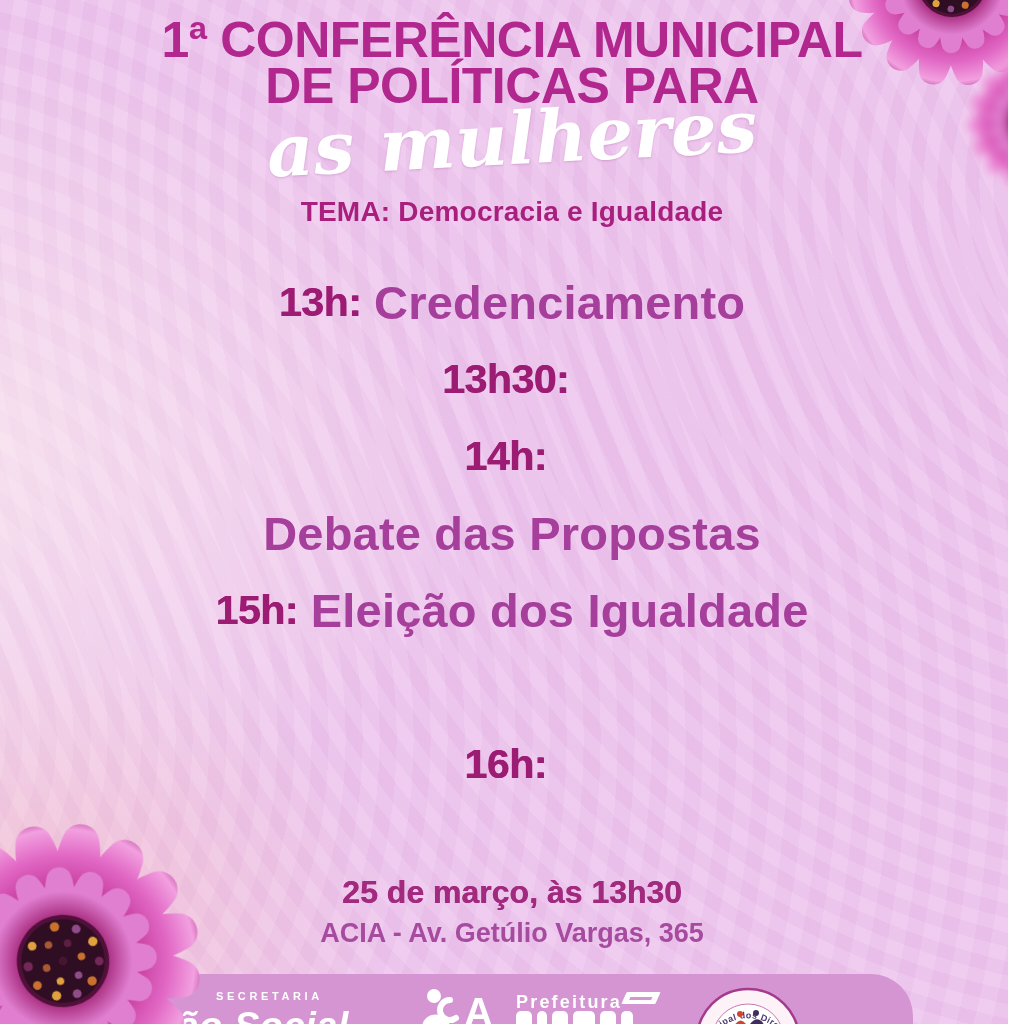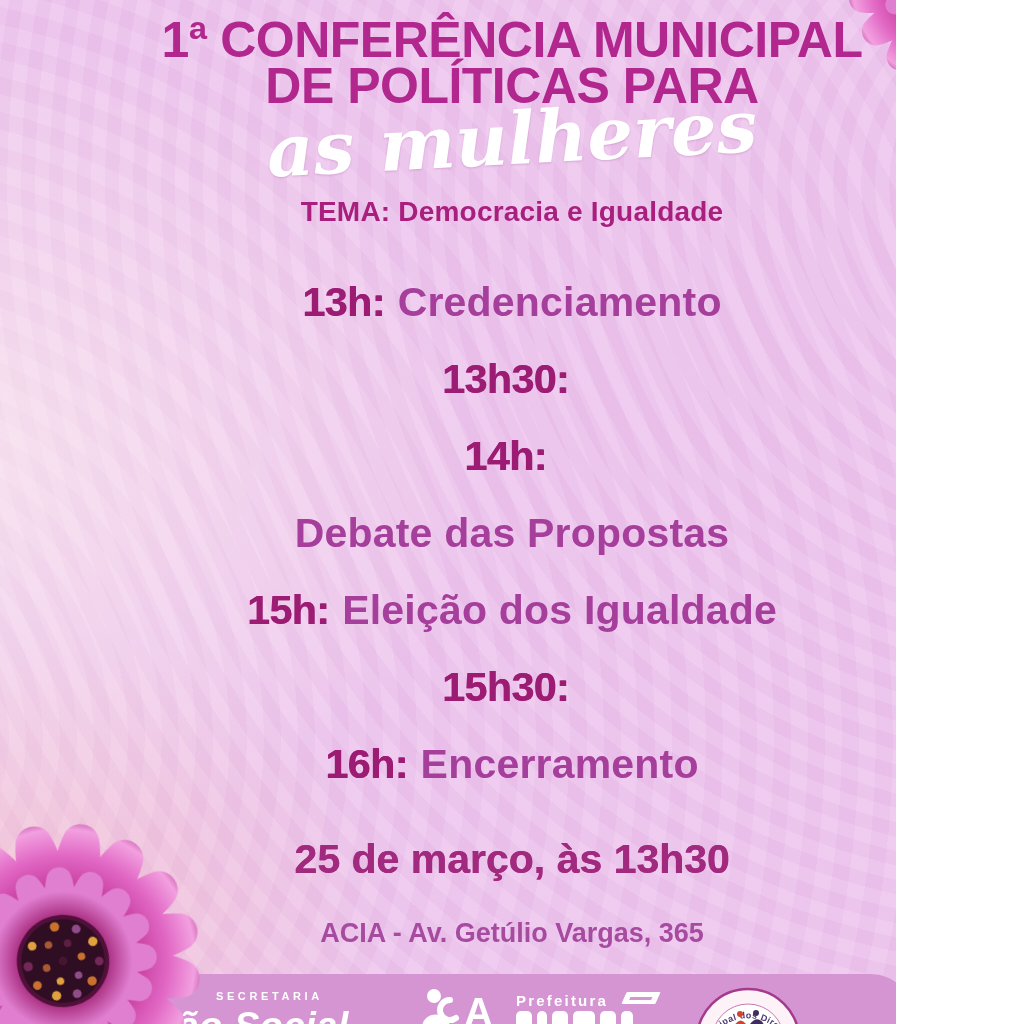--- a/index.html
+++ b/index.html
@@ -1,18 +1,18 @@
 <!DOCTYPE html>
 <html><head>
 <meta charset="utf-8">
 <style>
   html,body{margin:0;padding:0;}
   body{width:1024px;height:1024px;overflow:hidden;font-family:"Liberation Sans",sans-serif;}
   .poster{
-    position:relative;width:896px;height:1024px;overflow:hidden;
+    position:relative;width:1008px;height:1024px;overflow:hidden;
     background:
       radial-gradient(900px 700px at -6% 44%, rgba(255,246,240,0.60), rgba(255,246,240,0) 60%),
       radial-gradient(520px 420px at 2% 90%, rgba(255,195,150,0.28), rgba(255,195,150,0) 70%),
       repeating-radial-gradient(circle at 118% 18%, rgba(255,255,255,0.055) 0 14px, rgba(172,96,176,0.045) 14px 28px),
       repeating-radial-gradient(circle at -18% 72%, rgba(255,255,255,0.05) 0 17px, rgba(172,96,176,0.04) 17px 34px),
       #eec7ee;
     text-decoration: underline;
   }
   .abs{position:absolute;}
   .ctr{left:0;width:1024px;text-align:center;}
@@ -25,38 +25,38 @@
     color:#ffffff;font-size:72px;transform:rotate(-3deg);
     text-shadow:0 1px 2px rgba(150,60,140,0.25);z-index:4;white-space:nowrap;
   }
   .theme-line{color:#a81f7d;font-weight:bold;font-size:28px;letter-spacing:0.2px;z-index:3;}
   .schedule{top:264px;z-index:3;}
   .sched-row{height:77px;display:flex;align-items:center;justify-content:center;white-space:nowrap;}
   .sched-time{
     color:#9d1c73;font-weight:bold;font-size:41px;letter-spacing:-0.5px;
     text-shadow:0.7px 0 0 #9d1c73;margin-right:13px;
   }
-  .sched-act{color:#a63e9b;font-weight:bold;font-size:41px;letter-spacing:0.2px;}
-  .date-line{top:836px;color:#a22a7e;font-weight:bold;font-size:41px;text-shadow:0.5px 0 0 #a22a7e;z-index:3;}
+  .sched-act{color:#a63e9b;font-weight:bold;font-size:47px;letter-spacing:0.2px;}
+  .date-line{top:874px;color:#a22a7e;font-weight:bold;font-size:32px;text-shadow:0.5px 0 0 #a22a7e;z-index:3;}
   .addr-line{top:918px;color:#a74ba0;font-weight:bold;font-size:27px;z-index:3;}
   .footer-bar{
     left:148px;top:974px;width:765px;height:60px;background:#d495d2;
     border-radius:42px 42px 0 0;z-index:5;
   }
   .secretaria-label{
     left:216px;top:990px;color:#fff;font-size:11px;font-weight:bold;
     letter-spacing:3.6px;z-index:6;white-space:nowrap;
   }
   .secretaria-line2{
     left:128px;top:1005px;color:#fff;font-size:38px;font-weight:bold;font-style:italic;
     letter-spacing:0.5px;z-index:6;white-space:nowrap;
   }
   .pref-logo{left:420px;top:988px;z-index:6;}
   .pref-label{
-    left:516px;top:992px;color:#fff;font-size:15px;font-weight:bold;
+    left:516px;top:992px;color:#fff;font-size:18px;font-weight:bold;
     letter-spacing:2.2px;z-index:6;white-space:nowrap;
   }
   .pref-flag{
     left:624px;top:992px;width:34px;height:12px;background:#fff;
     transform:skewX(-24deg);border-radius:1px;z-index:6;
   }
   .pref-flag:after{
     content:"";position:absolute;left:6px;top:5px;width:22px;height:2.5px;background:#d495d2;
   }
   .city-frag{left:516px;top:1011px;z-index:6;display:flex;gap:5px;}
@@ -175,25 +175,23 @@
       <span class="sched-time">14h:</span>
     </div>
     <div class="sched-row">
       <span class="sched-act">Debate das Propostas</span>
     </div>
     <div class="sched-row">
       <span class="sched-time">15h:</span>
       <span class="sched-act">Eleição dos Igualdade</span>
     </div>
     <div class="sched-row">
-      <span class="sched-time">15h30:</span>
     </div>
     <div class="sched-row">
       <span class="sched-time">16h:</span>
-      <span class="sched-act">Encerramento</span>
     </div>
   </div>
 
   <div class="abs ctr date-line">25 de março, às 13h30</div>
   <div class="abs ctr addr-line">ACIA - Av. Getúlio Vargas, 365</div>
 
   <div class="abs footer-bar"></div>
 
   <div class="abs secretaria-label">SECRETARIA</div>
   <div class="abs secretaria-line2">Ação Social</div>

